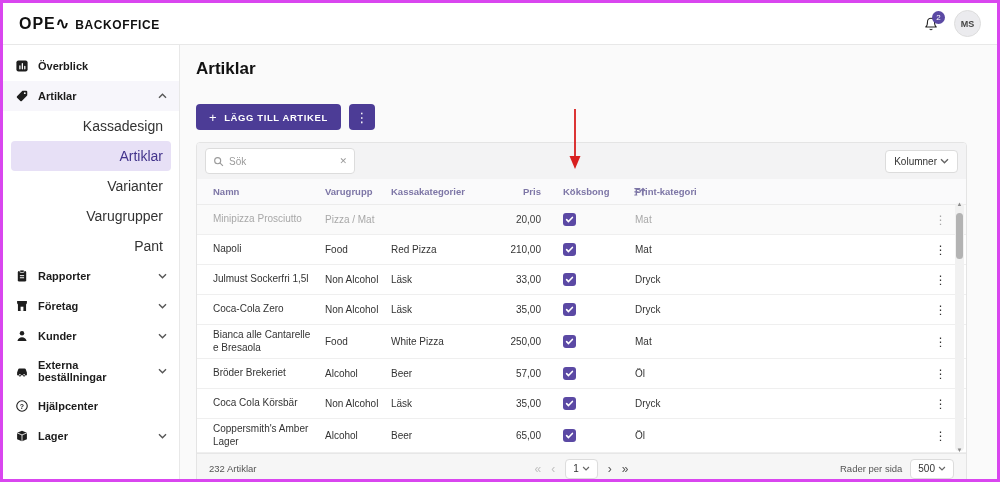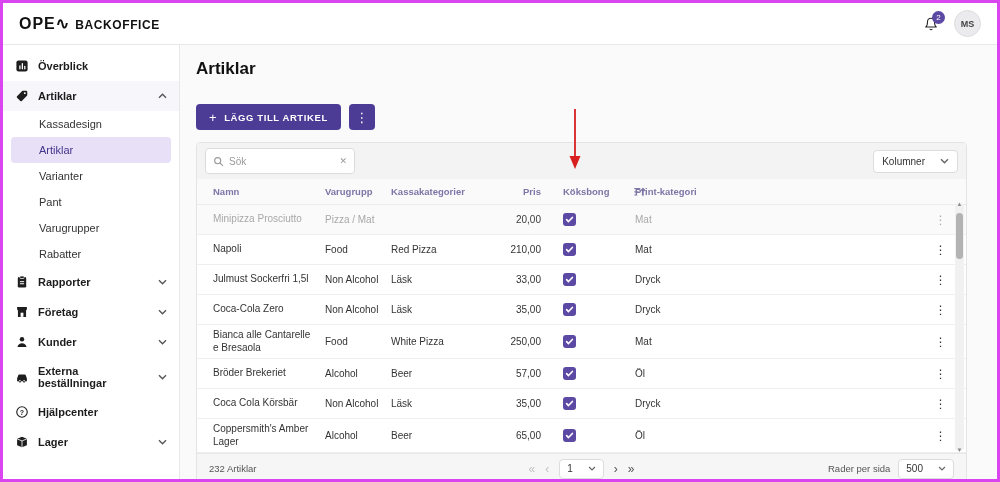--- a/index.html
+++ b/index.html
@@ -20,22 +20,22 @@
     background:#5b49a4; color:#fff; font-size:8px; display:flex; align-items:center; justify-content:center; }
   .avatar { width:27px; height:27px; border-radius:50%; background:#ebebee; border:1px solid #ddd;
     display:flex; align-items:center; justify-content:center; font-size:9px; font-weight:700; color:#444; cursor:pointer; }
   
   .body-row { display:flex; height:439px; }
   .sidebar { width:177px; flex-shrink:0; border-right:1px solid #e8e8e8; background:#fff; padding-top:6px; }
   .side-item { display:flex; align-items:center; gap:9px; padding:8px 12px; font-size:11px;
     font-weight:700; color:#1c1c1c; cursor:pointer; }
   .side-item .chev { margin-left:auto; display:flex; }
   .side-item.parent-active { background:#f7f6fb; }
-  .side-sub { display:block; margin:0 8px; padding:7px 8px 7px 28px; font-size:11px; color:#333;
-    border-radius:4px; cursor:pointer; }
+  .side-sub { display:block; margin:0 8px; padding:7px 8px 7px 28px; font-size:14px; color:#333;
+    border-radius:4px; cursor:pointer;text-align:right; }
   .side-sub.active { background:#e7e0f6; color:#43348c; }
   .icon14 { width:14px; height:14px; display:flex; align-items:center; justify-content:center; }
   
   .main { flex:1; background:#fafafa; padding:10px 30px 0 16px; position:relative; }
   .page-title { font-size:17px; font-weight:700; color:#111; margin:4px 0 9px; }
   .intro-row { display:flex; justify-content:space-between; align-items:flex-start; }
   .description { width:345px; font-size:9.5px; line-height:1.45; color:#222; }
   .actions { display:flex; gap:8px; margin-top:16px; }
   .btn-primary { background:#4c3c96; color:#fff; border:none; border-radius:4px; height:26px;
     padding:0 13px; font-size:9.5px; font-weight:700; letter-spacing:.6px; display:flex;
@@ -48,21 +48,21 @@
     position:relative; overflow:hidden; }
   .card-toolbar { background:#f3f3f4; padding:5px 8px; display:flex; align-items:center;
     justify-content:space-between; }
   .searchbox { width:150px; height:23px; background:#fff; border:1px solid #dcdcdc; border-radius:4px;
     display:flex; align-items:center; gap:5px; padding:12px 7px; }
   .searchbox input { border:none; outline:none; flex:1; font-size:10px; color:#333; min-width:0;
     font-family:inherit; background:transparent; }
   .searchbox input::placeholder { color:#9a9a9a; }
   .clear-x { color:#9a9a9a; font-size:9px; cursor:pointer; }
   .select-box { height:23px; background:#fff; border:1px solid #dcdcdc; border-radius:4px;
-    display:flex; align-items:center; gap:15px; padding:0 8px; font-size:10px; color:#333; cursor:pointer; }
+    display:flex; align-items:center; gap:3px; padding:0 8px; font-size:10px; color:#333; cursor:pointer; }
   
   .tgrid { display:grid; grid-template-columns:112px 66px 92px 58px 84px 1fr 30px;
     align-items:center; padding:0 10px 0 16px; }
   .thead { height:26px; background:#fafafb; border-bottom:1px solid #ececec; font-size:9.5px;
     font-weight:700; color:#7d76a6; }
   .thead .cell { cursor:pointer; display:flex; align-items:center; gap:4px; }
   .trow { min-height:30px; border-bottom:1px solid #efefef; font-size:10px; color:#333; background:#fff; cursor:pointer; }
   .trow.muted { background:#fafafa; }
   .trow.muted .cell { color:#a8a8a8; }
   .trow.muted .cell.price { color:#3a3a3a; }
@@ -144,23 +144,22 @@
         <span class="chev">
           <svg width="9" height="6" viewBox="0 0 9 6" fill="none" stroke="#555" stroke-width="1.4">
               <path d="M1 4.8L4.5 1.3 8 4.8"></path>
             </svg>
         </span>
       </div>
 
       <a class="side-sub">Kassadesign</a>
       <a class="side-sub active">Artiklar</a>
       <a class="side-sub">Varianter</a>
+      <a class="side-sub">Varugrupper</a>
       <a class="side-sub">Pant</a>
-      <a class="side-sub">Varugrupper</a>
-      <a class="side-sub">Rabatter</a>
 
       <div class="side-item">
         <span class="icon14">
           <svg viewBox="0 0 20 20" width="14" height="14">
               <rect x="4" y="3" width="12" height="15" rx="2" fill="#1e1e1e"></rect>
               <rect x="7" y="1.5" width="6" height="3.5" rx="1" fill="#1e1e1e" stroke="#fff"></rect>
               <path d="M7 9.5h6M7 12.5h6" stroke="#fff" stroke-width="1.4"></path>
             </svg>
         </span>
         <span>Rapporter</span>

